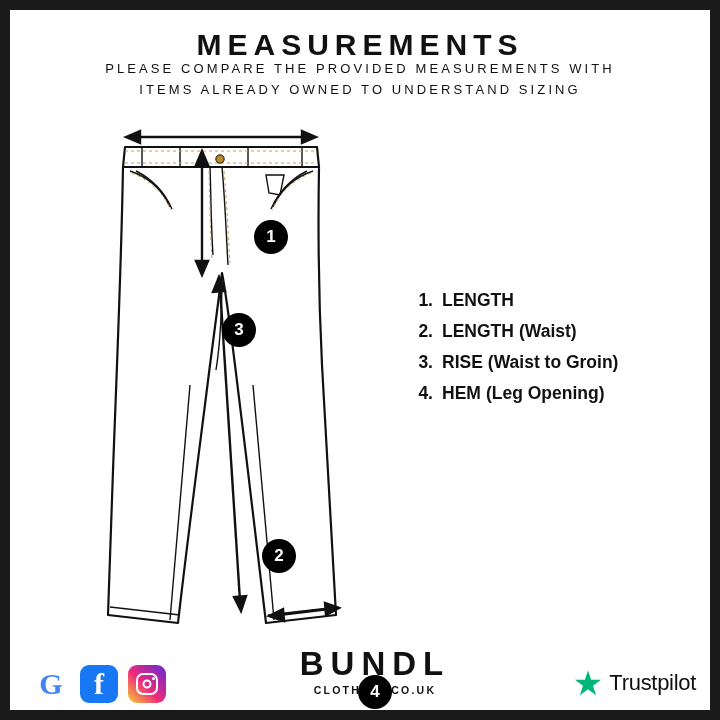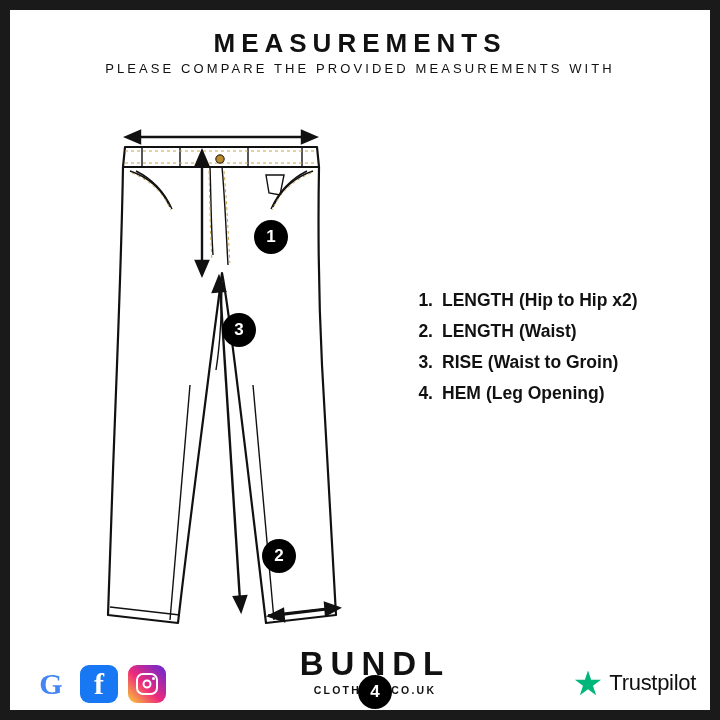--- a/index.html
+++ b/index.html
@@ -20,21 +20,21 @@
     left: 10px; top: 10px;
     width: 700px; height: 700px;
     background: #ffffff;
   }
   
   .title {
     position: absolute;
     left: 0; top: 18px;
     width: 700px;
     text-align: center;
-    font-size: 26px;
+    font-size: 30px;
     font-weight: bold;
     letter-spacing: 6px;
     color: #111;
   }
   .subtitle {
     position: absolute;
     left: 40px; top: 48px;
     width: 620px;
     text-align: center;
     font-size: 13px;
@@ -173,20 +173,21 @@
 </style>
 </head>
 <body>
 
 <div id="page">
   <div class="card">
 
     <div class="title">MEASUREMENTS</div>
     <div class="subtitle">
       <div>PLEASE COMPARE THE PROVIDED MEASUREMENTS WITH</div>
+      <div>ITEMS ALREADY OWNED TO UNDERSTAND SIZING</div>
     </div>
 
     <div class="diagram">
       <svg width="340" height="520" viewBox="0 0 340 520">
         <g fill="#ffffff" stroke="#111111" stroke-width="2.2" stroke-linejoin="round">
 
           <path d="M55,32 L247,32 L249,52 L53,52 Z"></path>
 
           <path d="M53,52
                    C52,110 50,170 47,250
@@ -259,21 +260,20 @@
       <div class="badge" id="badge1">1</div>
       <div class="badge" id="badge3">3</div>
       <div class="badge" id="badge2">2</div>
       <div class="badge" id="badge4">4</div>
     </div>
 
     <div class="legend">
       <div class="legend-row">
         <span class="legend-num">1.</span>
         <span class="legend-key">LENGTH</span>
-        <span class="legend-desc">(Hip to Hip x2)</span>
       </div>
       <div class="legend-row">
         <span class="legend-num">2.</span>
         <span class="legend-key">LENGTH</span>
         <span class="legend-desc">(Waist)</span>
       </div>
       <div class="legend-row">
         <span class="legend-num">3.</span>
         <span class="legend-key">RISE</span>
         <span class="legend-desc">(Waist to Groin)</span>

